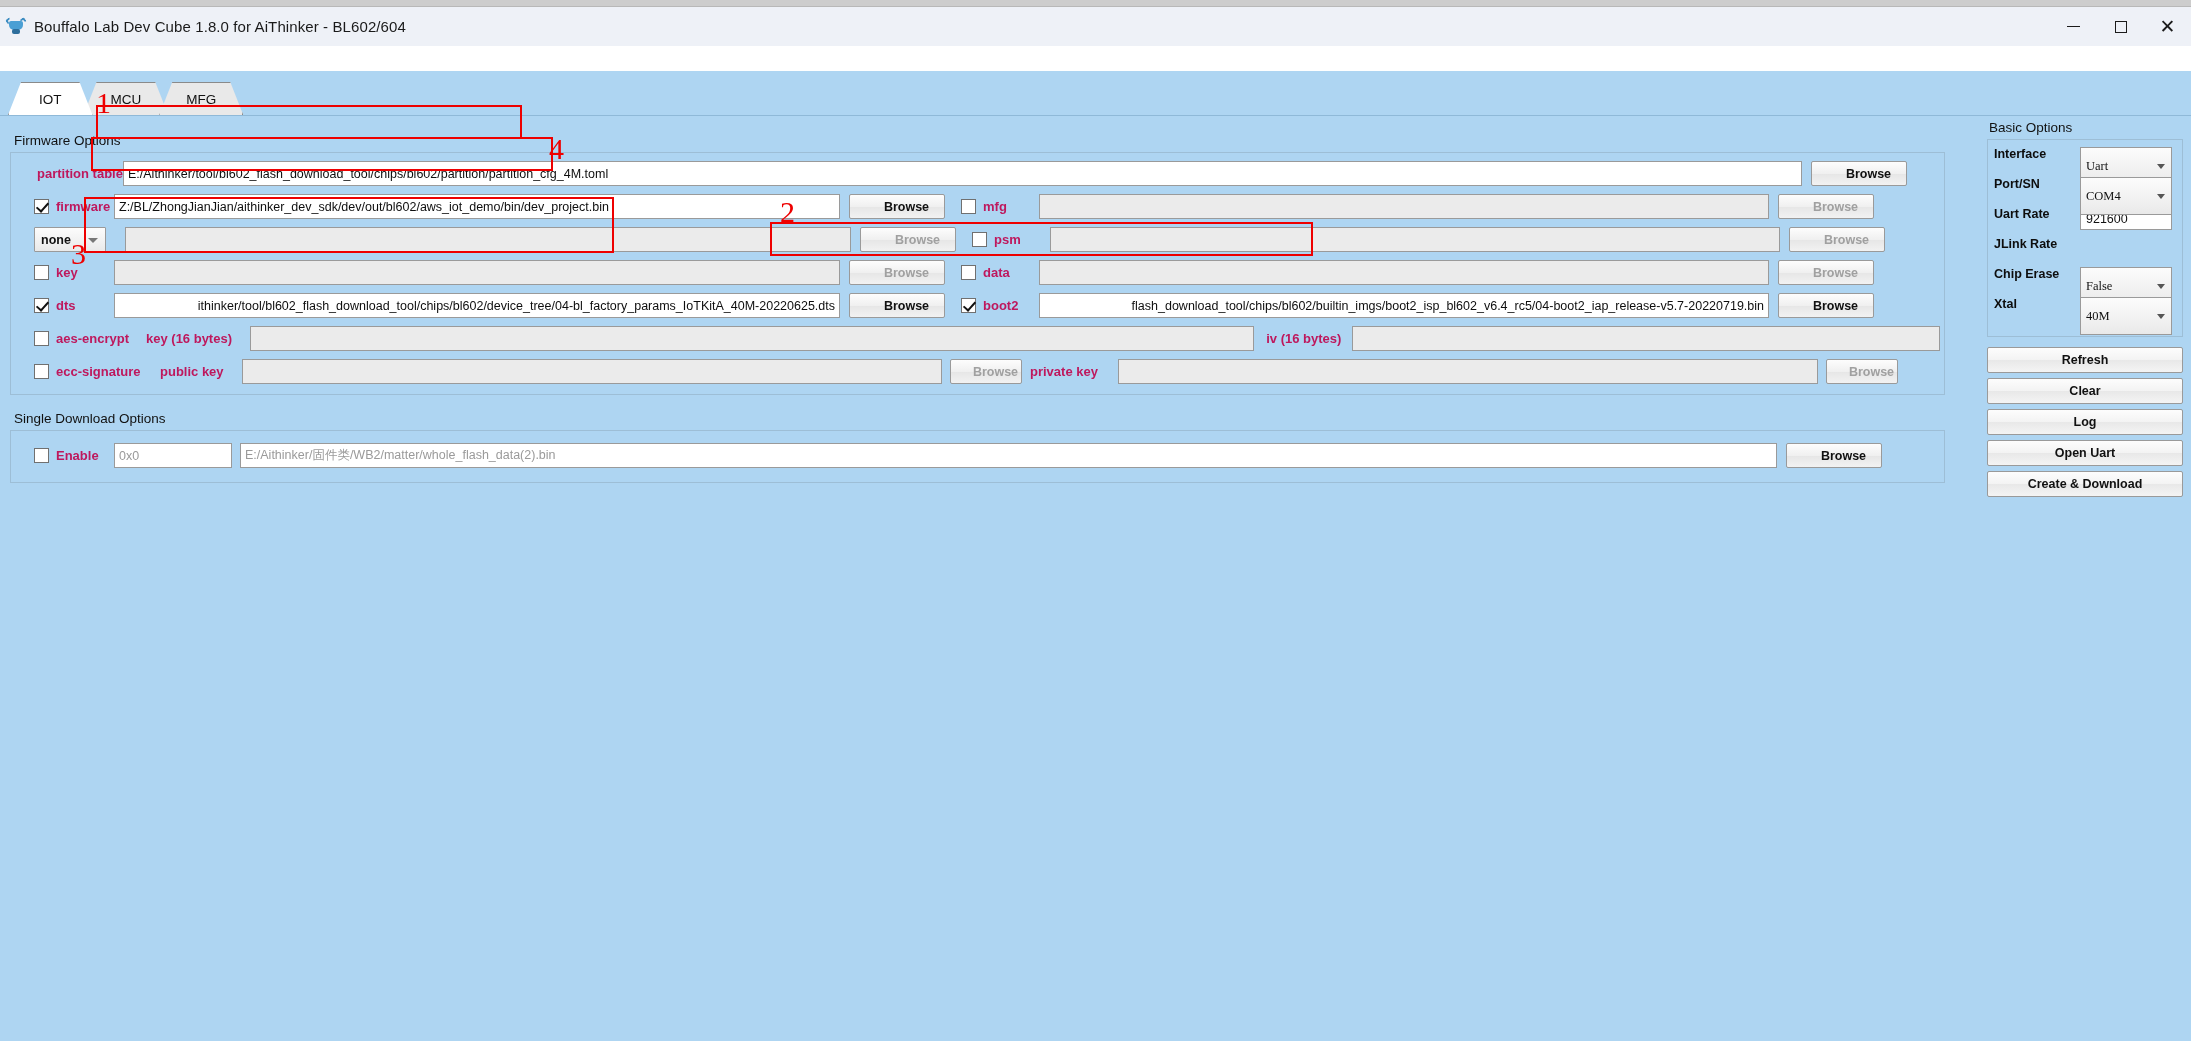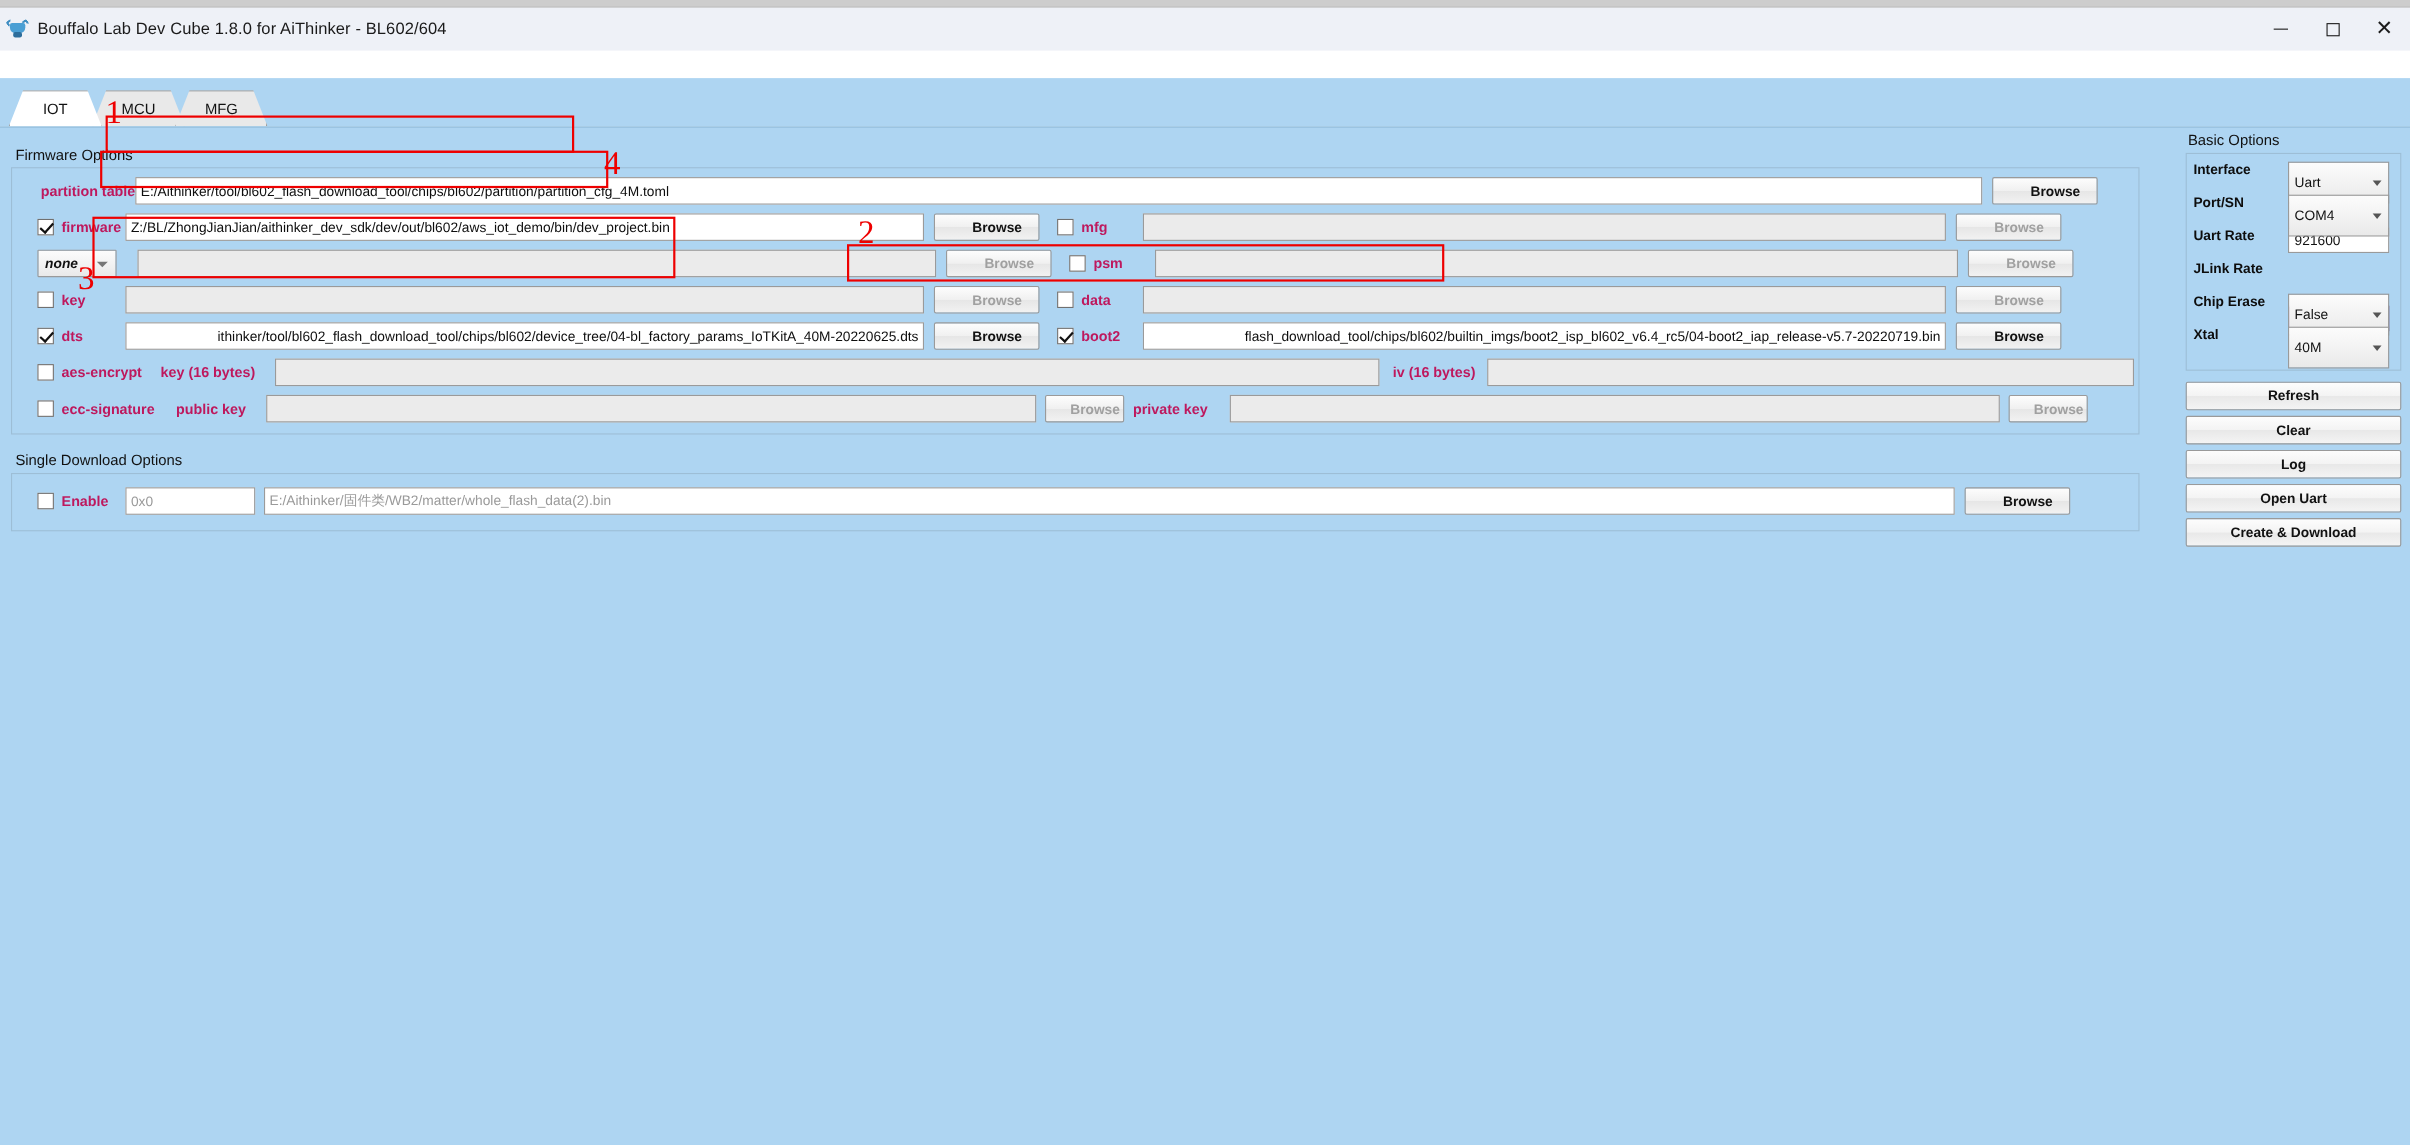--- a/index.html
+++ b/index.html
@@ -203,21 +203,20 @@
   .combo {
     height: 25px;
     border: 1px solid #9a9a9a;
     background: linear-gradient(to bottom, #fcfcfc 0%, #f1f1f1 60%, #e9e9e9 100%);
     font-size: 12.5px; font-weight: bold; color: #111;
     display: flex; align-items: center;
     padding: 0 6px;
     position: relative;
     flex: 0 0 auto;
     border-radius: 1px;
-    font-style: italic;
   }
   .combo .caret {
     position: absolute; right: 7px; top: 50%;
     width: 0; height: 0; margin-top: -2px;
     border-left: 5px solid transparent;
     border-right: 5px solid transparent;
     border-top: 5px solid #777;
   }
 
   
@@ -258,20 +257,21 @@
     display: flex; align-items: center; padding: 0 5px;
   }
   .bo-input.disabled { background: #4c1d95; color: #9b9b9b; margin-top: 41px; }
   .bo-combo {
     height: 38px; width: 92px;
     border: 1px solid #9a9a9a;
     background: linear-gradient(to bottom, #fcfcfc 0%, #f1f1f1 60%, #e9e9e9 100%);
     font-size: 12.5px; color: #111;
     display: flex; align-items: center; padding: 0 5px;
     position: relative;
+    font-family: Liberation Serif, serif;
   }
   .bo-combo .caret {
     position: absolute; right: 6px; top: 50%;
     width: 0; height: 0; margin-top: -2px;
     border-left: 4.5px solid transparent;
     border-right: 4.5px solid transparent;
     border-top: 5px solid #555;
   }
   .act-btn {
     height: 26px; width: 100%;

